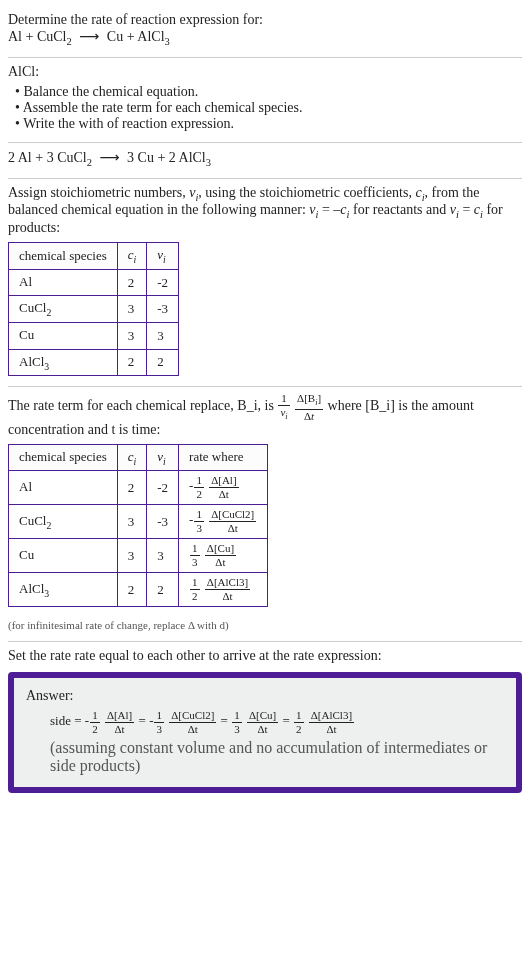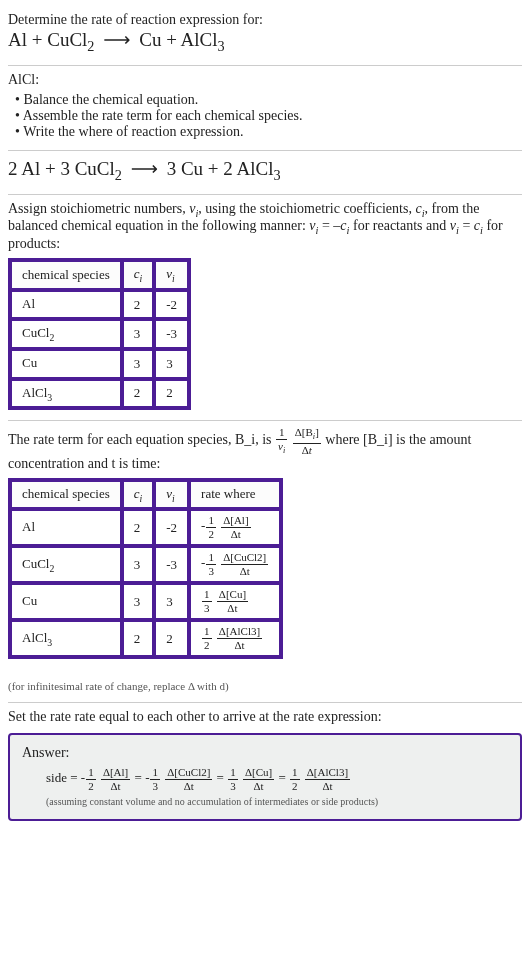--- a/index.html
+++ b/index.html
@@ -14,70 +14,70 @@
   }
   .section {
     padding: 6px 0 10px 0;
   }
   hr.sep {
     border: none;
     border-top: 1px solid #ccc;
     margin: 0;
   }
   .eq-line {
-    font-size: 19px;
+    font-size: 14px;
   }
   sub { font-size: 0.75em; vertical-align: sub; }
   .arrow { display:inline-block; margin:0 4px; }
   ul.plan {
     list-style: none;
     padding-left: 0;
     margin: 4px 0 0 7px;
   }
   ul.plan li::before {
     content: "• ";
   }
   table.grid {
     border-collapse: collapse;
     margin-top: 6px;
     font-size: 13px;
   }
   table.grid th, table.grid td {
-    border: 4px solid #4c1d95;
+    border: 1px solid #4c1d95;
     padding: 4px 10px;
     text-align: left;
     vertical-align: middle;
     white-space: nowrap;
   }
   table.grid th { font-weight: normal; background: #fcfcfc; }
   .frac {
     display: inline-block;
     vertical-align: middle;
     text-align: center;
     font-size: 11px;
     line-height: 1;
     margin: 0 1px;
   }
   .frac .num { display:block; padding: 0 2px 1px 2px; border-bottom: 1px solid #222; }
   .frac .den { display:block; padding: 1px 2px 0 2px; }
   .note {
     font-size: 11px;
     color: #555;
-    margin-top: 21px;
+    margin-top: 12px;
   }
   .answer-box {
     background: #eef0ef;
-    border: 2px solid #4c1d95;
+    border: 6px solid #4c1d95;
     border-radius: 4px;
     padding: 10px 12px 12px 12px;
     margin-top: 8px;
   }
   .answer-box .alabel { font-size: 14px; margin-bottom: 6px; }
   .answer-box .rate-line { font-size: 13px; padding-left: 24px; }
-  .answer-box .small-note { font-size: 10px; color: #555; padding-left: 24px; margin-top:4px;}
+  .answer-box .small-note { font-size: 16px; color: #555; padding-left: 24px; margin-top:4px;}
   .ital { font-style: italic; }
 </style>
 </head>
 <body>
 
 <div class="section">
   <div>Determine the rate of reaction expression for:</div>
   <div class="eq-line">
     <span>Al</span>
     <span>+</span>
@@ -88,21 +88,21 @@
     <span><span>AlCl</span><sub>3</sub></span>
   </div>
 </div>
 <hr class="sep">
 
 <div class="section">
   <div>AlCl:</div>
   <ul class="plan">
     <li>Balance the chemical equation.</li>
     <li>Assemble the rate term for each chemical species.</li>
-    <li>Write the where of reaction expression.</li>
+    <li>Write the with of reaction expression.</li>
   </ul>
 </div>
 <hr class="sep">
 
 <div class="section">
   <div class="eq-line">
     <span>2</span>
     <span>Al</span>
     <span>+</span>
     <span>3</span>
@@ -148,21 +148,21 @@
       <td>2</td>
       <td>2</td>
     </tr>
   </tbody>
     </table>
 </div>
 <hr class="sep">
 
 <div class="section">
   <div>
-    <span>The rate term for each equation species, B_i, is</span>
+    <span>The rate term for each chemical replace, B_i, is</span>
     <span class="frac"><span class="num">1</span><span class="den"><span class="ital">ν<sub>i</sub></span></span></span>
     <span class="frac"><span class="num">Δ[B<sub><i>i</i></sub>]</span><span class="den">Δ<span class="ital">t</span></span></span>
     <span>where [B_i] is the amount concentration and t is time:</span>
   </div>
   <table class="grid">
     <tbody>
         <tr>
       <th>chemical species</th>
       <th><span class="ital">c<sub>i</sub></span></th>
       <th><span class="ital">ν<sub>i</sub></span></th>

